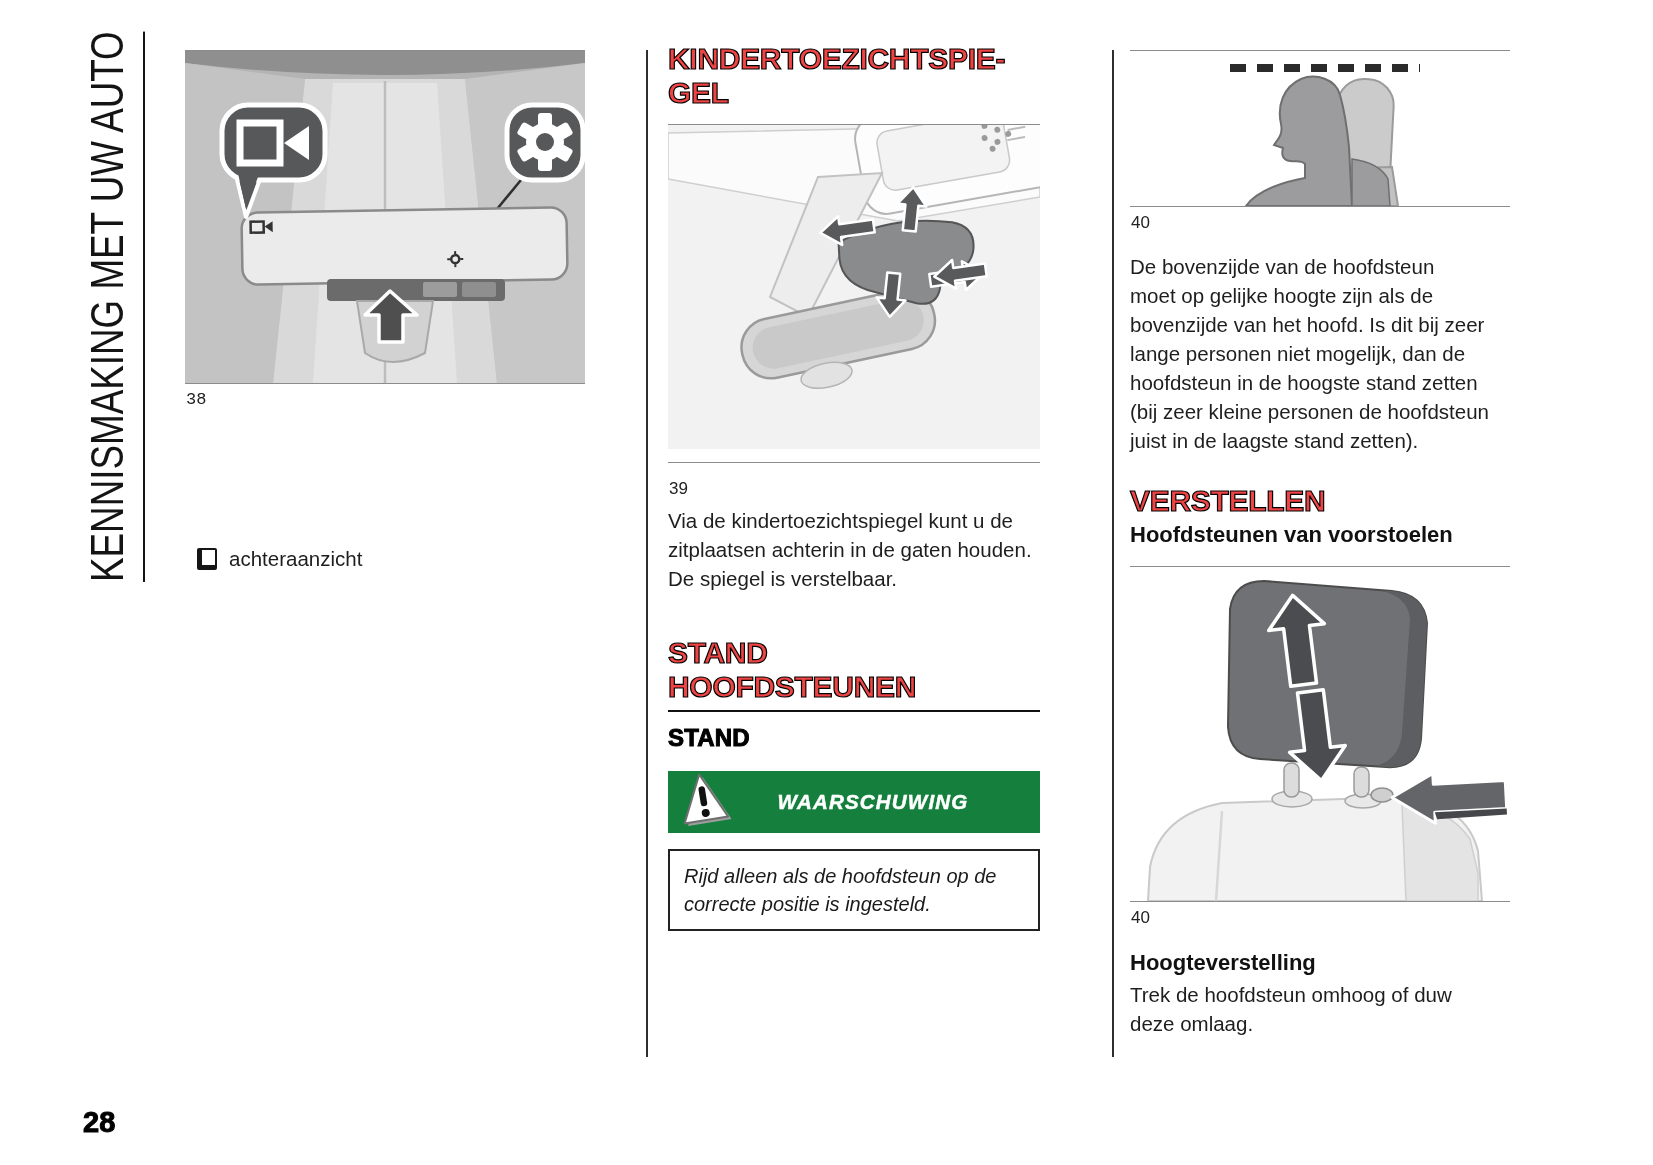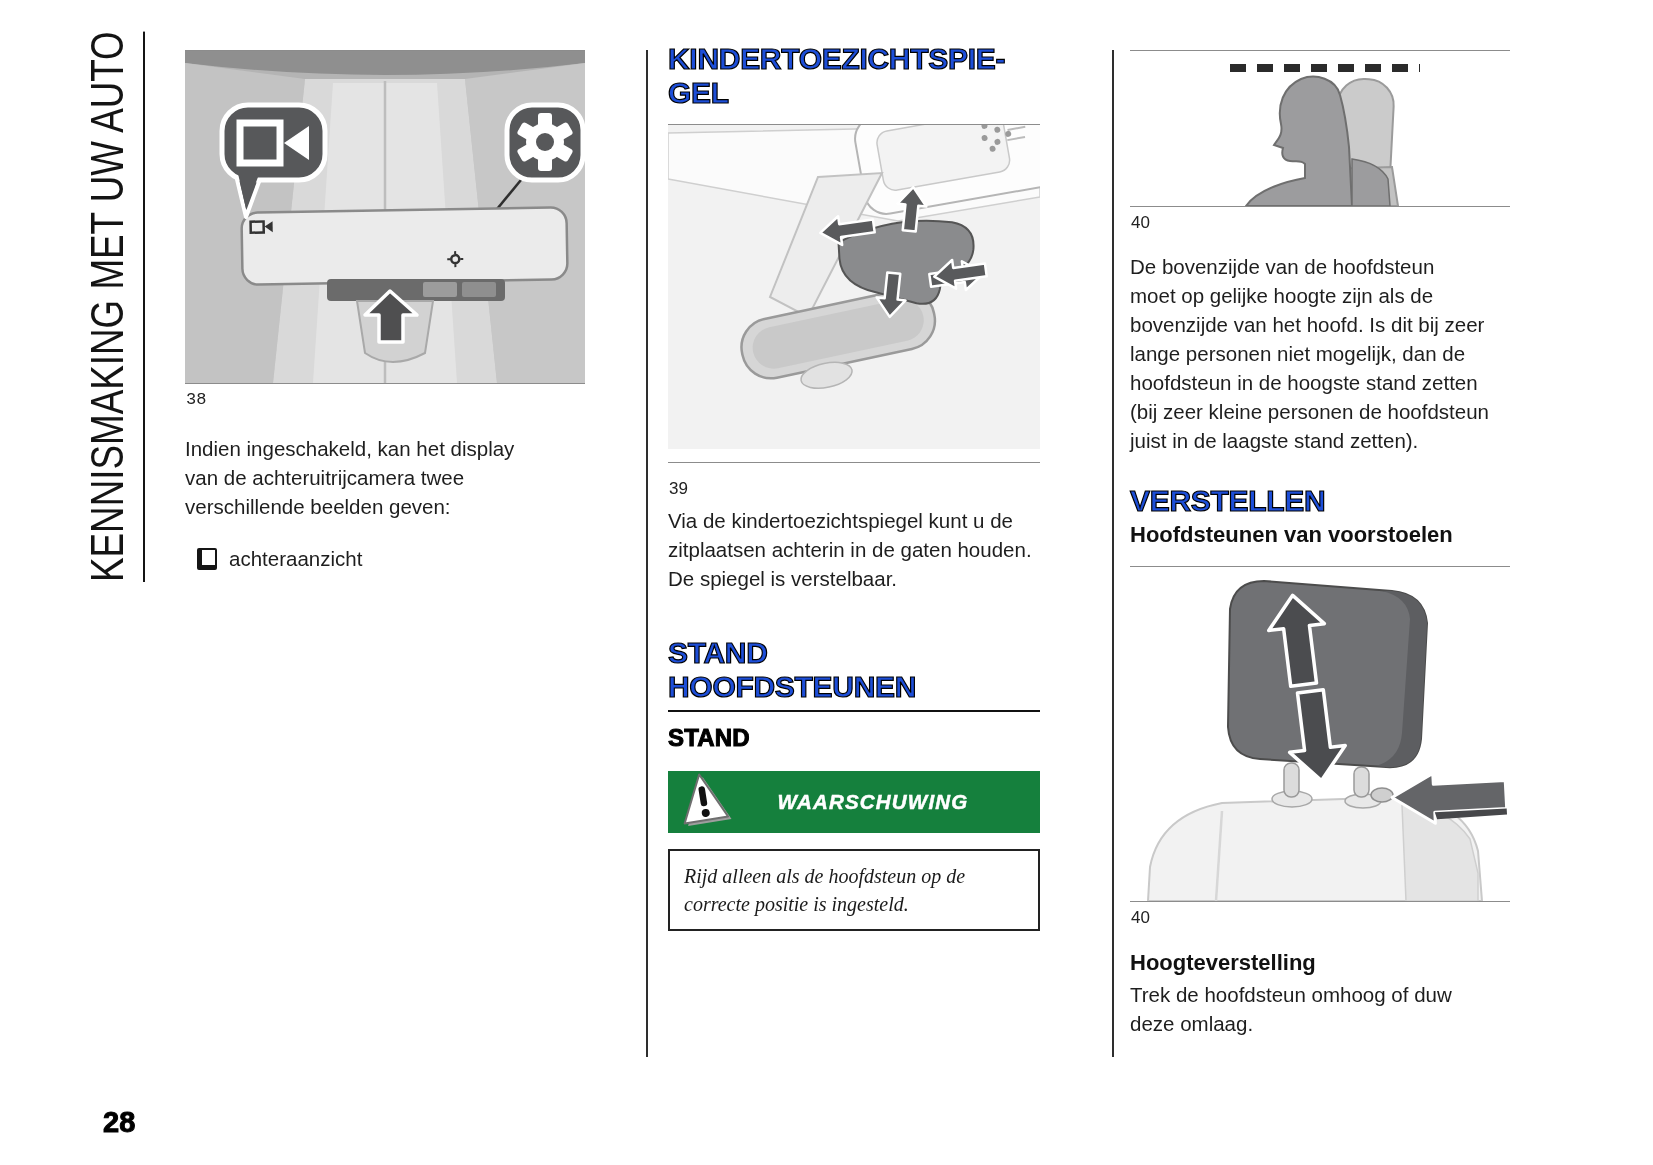--- a/index.html
+++ b/index.html
@@ -1,21 +1,21 @@
 <!DOCTYPE html>
 <html><head>
 <meta charset="utf-8">
 <style>
   html,body{margin:0;padding:0;background:#ffffff;}
   .page{position:relative;width:1653px;height:1165px;background:#ffffff;overflow:hidden;
         font-family:"Liberation Sans","DejaVu Sans",sans-serif;color:#1d1d1d;}
   .abs{position:absolute;}
   .pre{white-space:pre-line;}
   .body-text{font-size:20.5px;line-height:29px;color:#1e1e1e;}
-  .big-heading{font-size:30px;line-height:34px;font-weight:bold;color:#1d4ed8;
+  .big-heading{font-size:30px;line-height:34px;font-weight:bold;color:#ef4444;
                letter-spacing:-0.3px;-webkit-text-stroke:1.2px #000;}
   .h2-heading{font-size:24px;font-weight:bold;color:#000;-webkit-text-stroke:1px #000;letter-spacing:0.2px;}
   .h3-heading{font-size:22px;font-weight:bold;color:#111;}
   .caption{font-size:17px;color:#222;}
   .vline{width:2px;background:#2e2e2e;}
   .fig{border-top:1.6px solid #8c8c8c;border-bottom:1.6px solid #8c8c8c;}
   .fig svg{display:block;}
   
   .sidebar-title{left:82px;top:582px;transform-origin:top left;
     transform:rotate(-90deg) scale(0.8,1);font-size:46px;color:#141414;
@@ -24,21 +24,21 @@
   .warning-bar{background:#15803d;display:flex;align-items:center;}
   .warning-label{flex:1;text-align:center;color:#ffffff;font-size:20.5px;font-weight:bold;
                  font-style:italic;letter-spacing:1.2px;-webkit-text-stroke:0.5px #fff;padding-right:28px;}
   .warning-box{border:2px solid #222;padding:11px 14px;}
   .warning-box .txt{font-style:italic;font-size:20px;line-height:28px;color:#1a1a1a;}
   
   .bullets{list-style:none;margin:0;padding:0;}
   .bullets li{display:flex;margin-bottom:13px;}
   .box-bullet{flex:0 0 auto;width:13px;height:15px;margin:4px 12px 0 2px;
     border:2.5px solid #151515;border-left-width:5.5px;border-bottom-width:5.5px;border-radius:2px;}
-  .page-number{font-size:29px;font-weight:bold;-webkit-text-stroke:1px #000;color:#000;margin-left:20px;}
+  .page-number{font-size:29px;font-weight:bold;-webkit-text-stroke:1px #000;color:#000;}
 </style>
 </head>
 <body>
 
 <div class="page">
 
   <div class="abs sidebar-title">KENNISMAKING MET UW AUTO</div>
 
   <div class="abs fig" style="left:185px;top:50px;width:400px;">
     <svg width="400" height="332" viewBox="0 0 400 332">
@@ -96,23 +96,20 @@
             <rect x="-7" y="-29" width="14" height="14" rx="3" transform="rotate(300)"></rect>
           </g>
           <circle r="19" fill="#ffffff"></circle>
           <circle r="9" fill="#57585a"></circle>
         </g>
       </g>
     </svg>
   </div>
   <div class="abs caption" style="left:186px;top:390px;font-family:Liberation Mono, monospace;">38</div>
 
-  <div class="abs body-text pre" style="left:185px;top:434px;width:410px;">Indien ingeschakeld, kan het display
-van de achteruitrijcamera twee
-verschillende beelden geven:</div>
 
   <ul class="abs bullets body-text" style="left:195px;top:544px;width:410px;text-align:right;">
     <li>
       <span class="box-bullet"></span>
       <span class="pre">achteraanzicht</span>
     </li>
   </ul>
 
   <div class="abs vline" style="left:646px;top:50px;height:1007px;"></div>
   <div class="abs vline" style="left:1112px;top:50px;height:1007px;"></div>
@@ -180,21 +177,21 @@
       <g transform="rotate(-9 29 36)">
         <path d="M31 8 L53 54 L9 54 Z" fill="#9e9e9e"></path>
         <path d="M28 5 L50 51 L6 51 Z" fill="#ffffff" stroke="#6f6f6f" stroke-width="2" stroke-linejoin="round"></path>
         <rect x="25" y="17" width="6.5" height="20" rx="3" fill="#111"></rect>
         <circle cx="28.5" cy="44" r="4" fill="#111"></circle>
       </g>
     </svg>
     <div class="warning-label">WAARSCHUWING</div>
   </div>
 
-  <div class="abs warning-box" style="left:668px;top:849px;width:340px;font-family:Liberation Serif, serif;">
+  <div class="abs warning-box" style="left:668px;top:849px;width:340px;">
     <div class="txt pre">Rijd alleen als de hoofdsteun op de
 correcte positie is ingesteld.</div>
   </div>
 
   <div class="abs fig" style="left:1130px;top:50px;width:380px;">
     <svg width="380" height="155" viewBox="0 0 380 155">
       <rect width="380" height="155" fill="#ffffff"></rect>
       <line x1="100" y1="17" x2="290" y2="17" stroke="#2b2b2b" stroke-width="8" stroke-dasharray="16 11"></line>
 
       <g>

